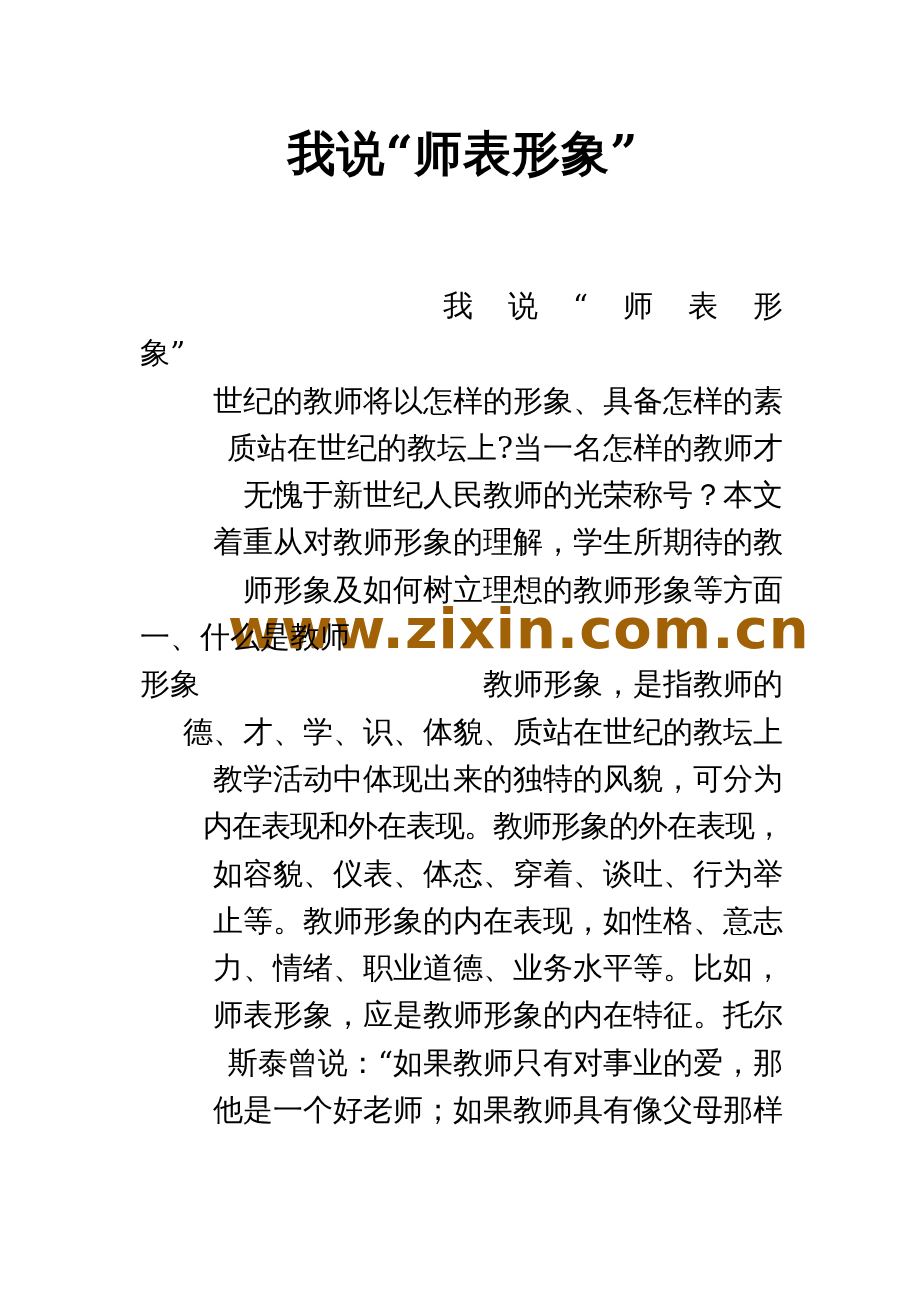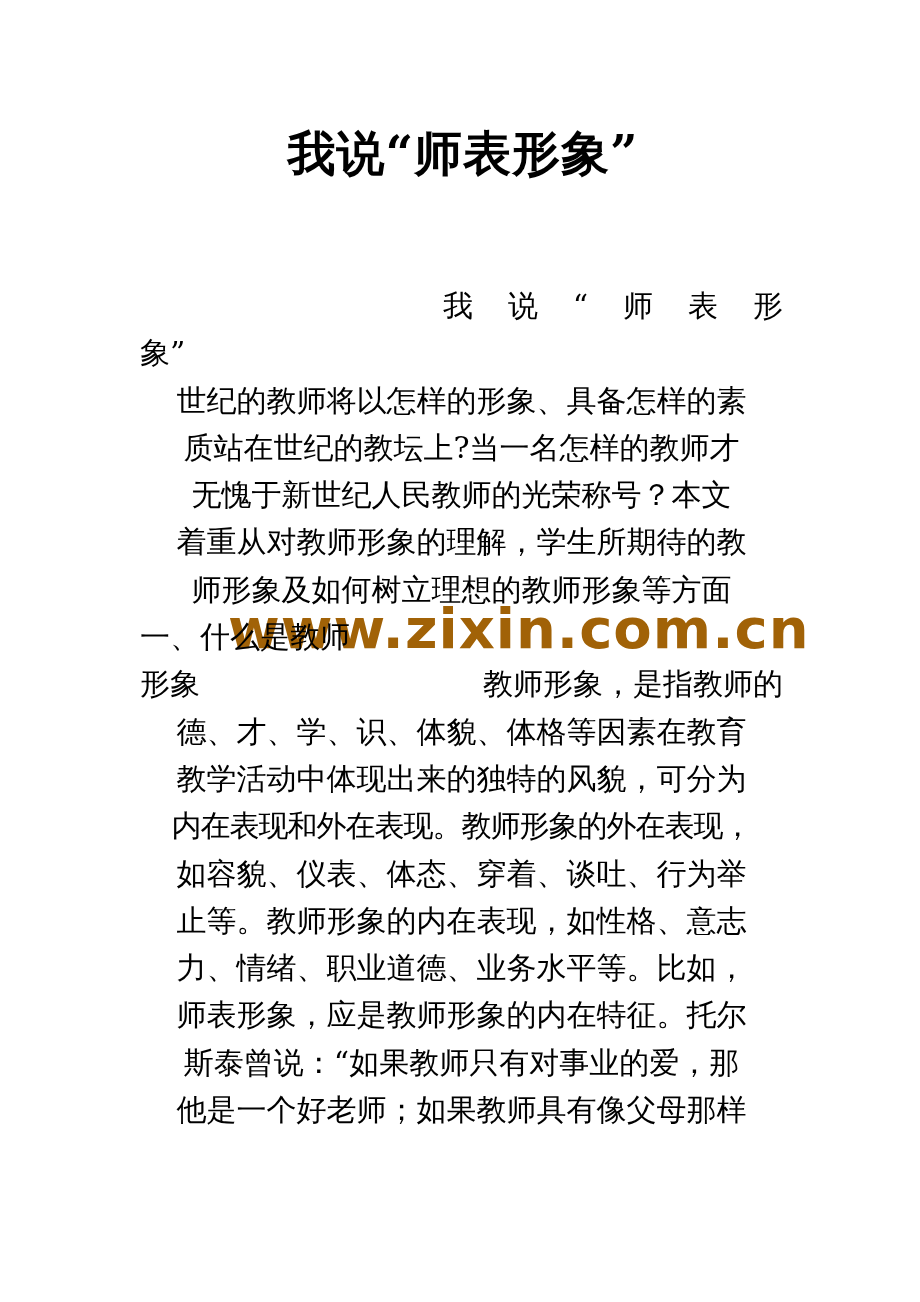--- a/index.html
+++ b/index.html
@@ -39,21 +39,21 @@
       left: 140px;
       top: 282px;
       width: 643px;
     }
     .line {
       height: 47.3px;
       line-height: 47.3px;
       font-size: 30px;
       white-space: nowrap;
       display: flex;
-      justify-content: center;
+      justify-content: flex-end;
     }
     .line .seg { display: inline-block; }
     .line.split { justify-content: space-between; }
     .watermark {
       position: absolute;
       left: 228px;
       top: 596px;
       font-family: "DejaVu Sans", "Liberation Sans", sans-serif;
       font-size: 56px;
       color: #a16207;
@@ -111,21 +111,21 @@
     <div class="line split">
       <span class="seg">一、什么是教师</span>
     </div>
 
     <div class="line split">
       <span class="seg">形象</span>
       <span class="seg">教师形象，是指教师的</span>
     </div>
 
     <div class="line">
-      <span class="seg">德、才、学、识、体貌、体格等因素在教育</span>
+      <span class="seg">德、才、学、识、体貌、质站在世纪的教坛上</span>
     </div>
     <div class="line">
       <span class="seg">教学活动中体现出来的独特的风貌，可分为</span>
     </div>
     <div class="line">
       <span class="seg" style="letter-spacing:-1px;">内在表现和外在表现。教师形象的外在表现，</span>
     </div>
     <div class="line">
       <span class="seg">如容貌、仪表、体态、穿着、谈吐、行为举</span>
     </div>

